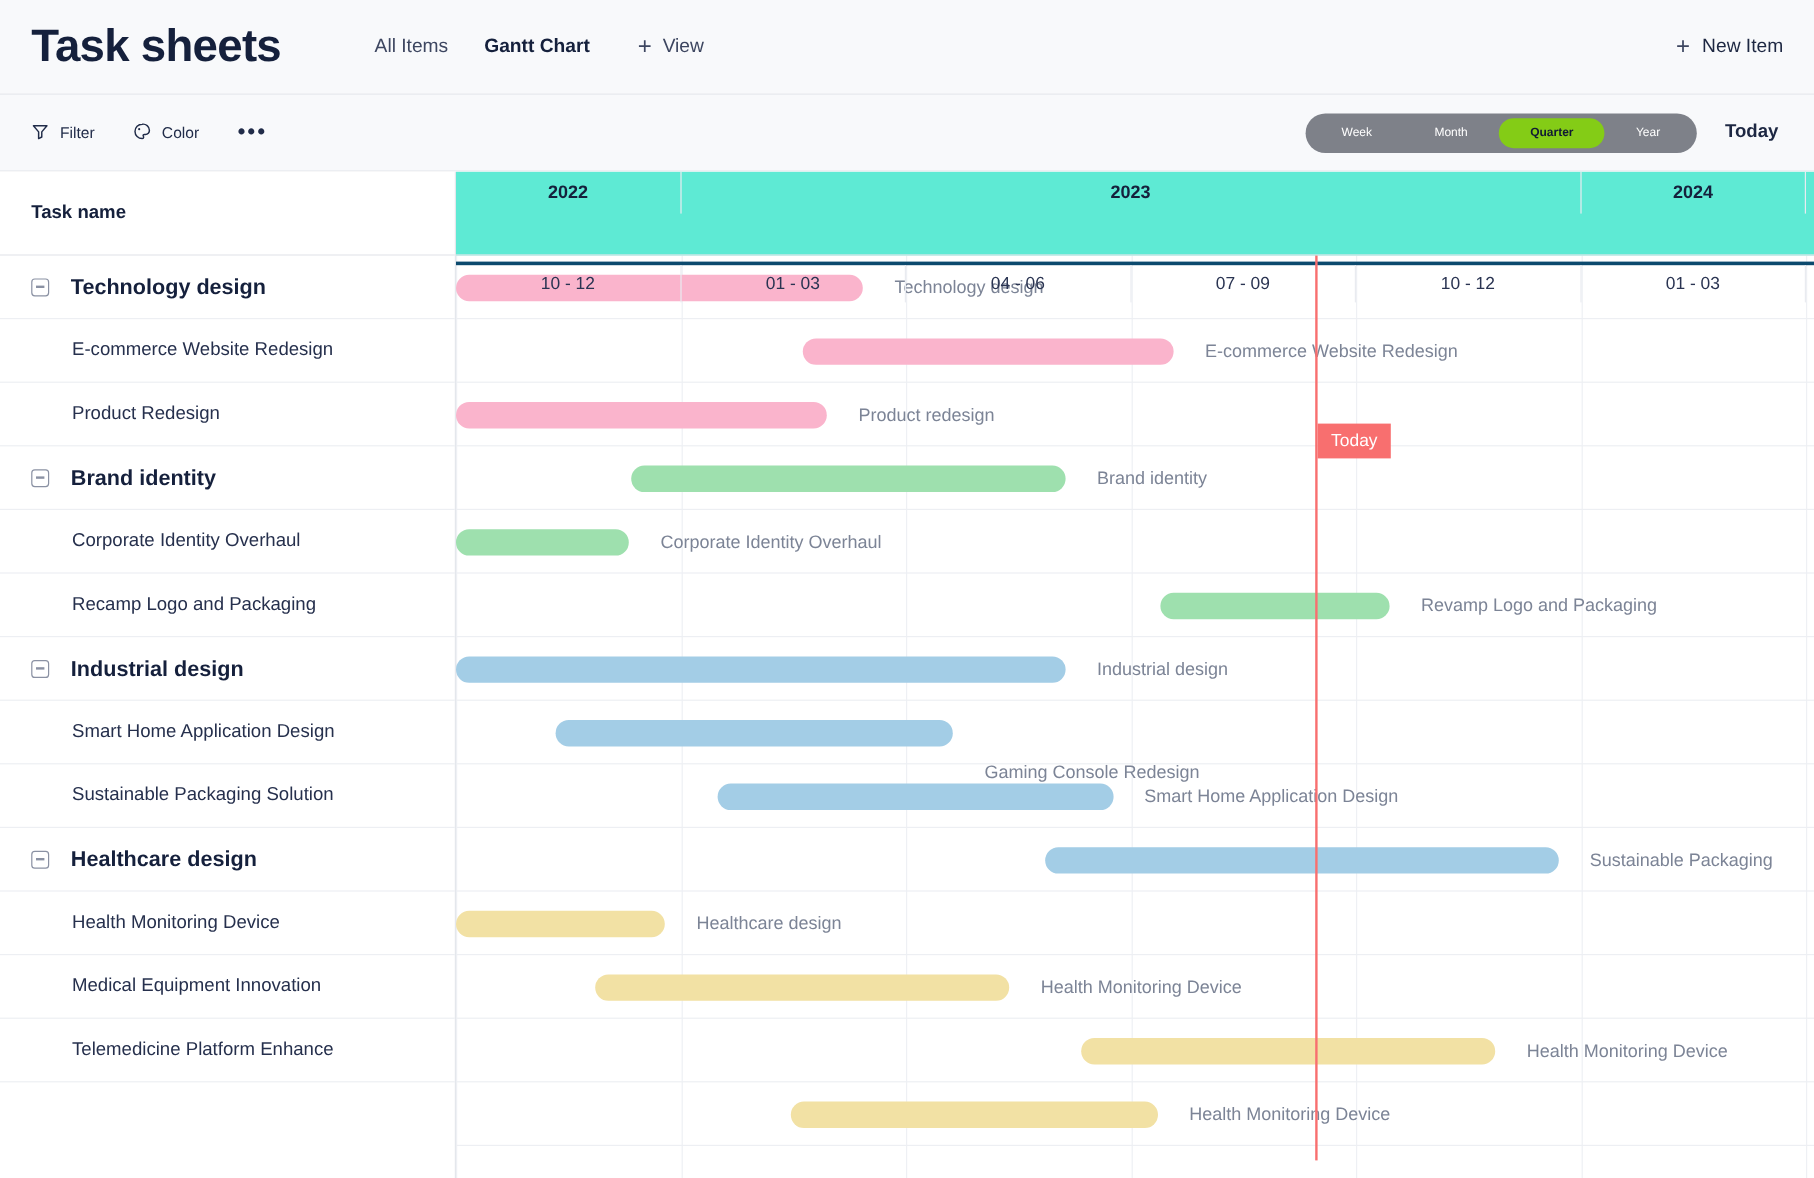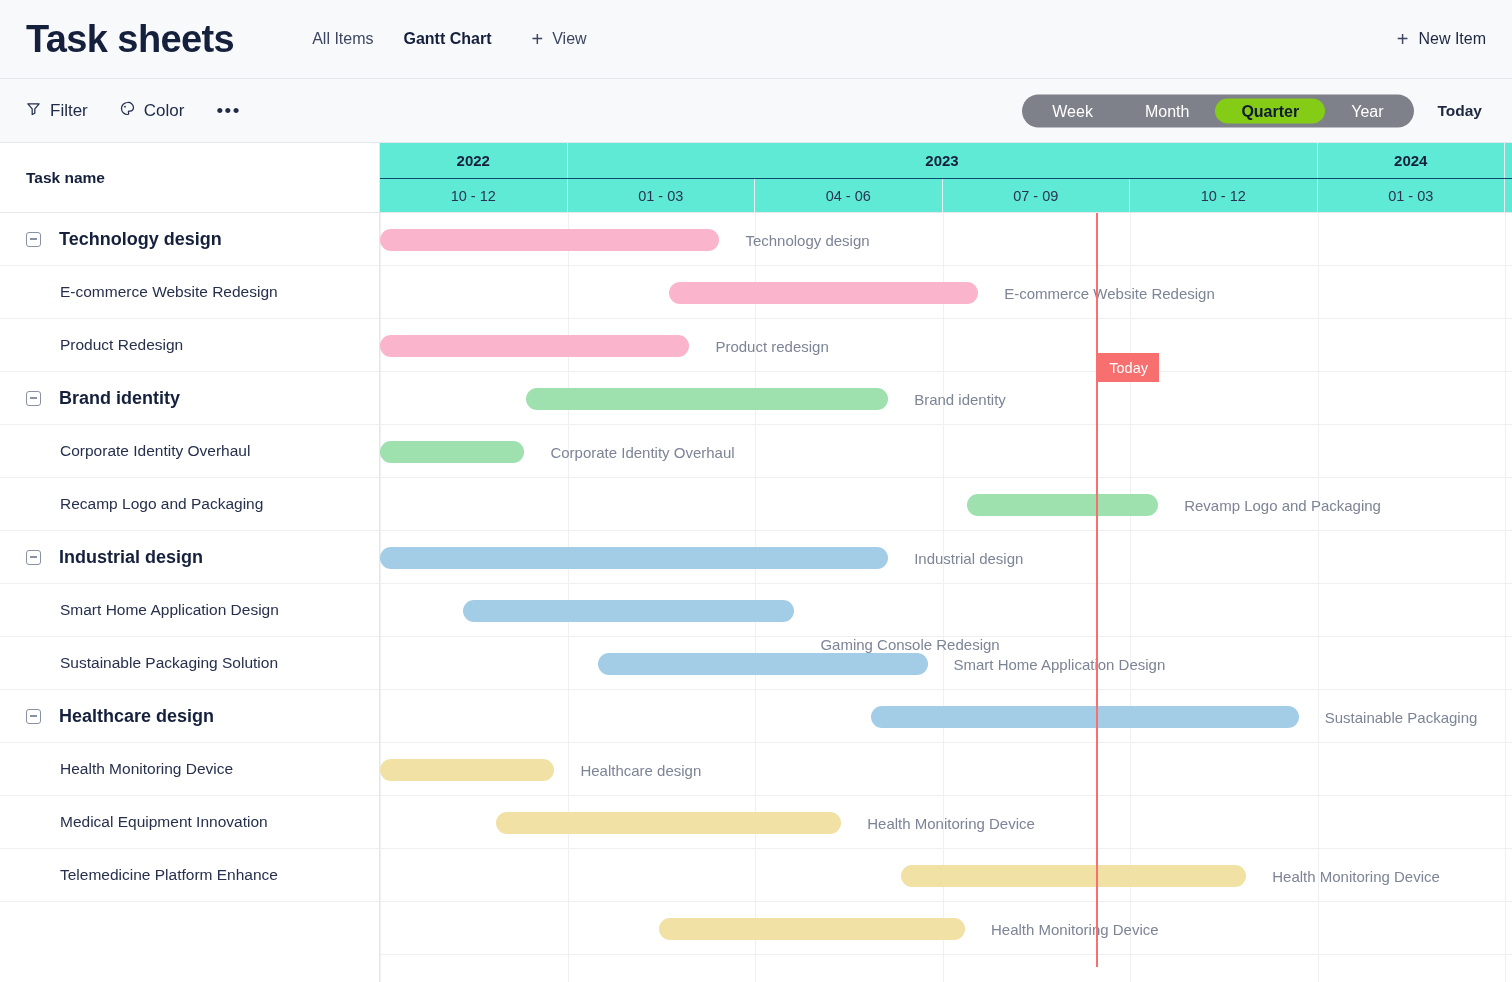--- a/index.html
+++ b/index.html
@@ -57,39 +57,39 @@
     height: 64px;
     display: flex;
     align-items: center;
     padding: 0 26px;
     background: #f8f9fb;
     border-bottom: 1px solid #e4e7ec;
     position: relative;
   }
   .tool-btn {
     display: flex; align-items: center; gap: 9px;
-    font-size: 17px; color: #212c49; cursor: pointer;
+    font-size: 13px; color: #212c49; cursor: pointer;
     margin-right: 32px;
   }
   .dots { letter-spacing: 1.5px; font-size: 19px; color: #212c49; cursor: pointer; line-height: 8px; }
 
   .zoom-wrap {
     position: absolute; right: 26px; top: 50%; transform: translateY(-50%);
     display: flex; align-items: center; gap: 24px;
   }
   .segmented {
     display: flex; align-items: center;
     background: #7e8189;
     border-radius: 999px;
     padding: 4px;
     height: 33px;
   }
   .seg {
     padding: 0 26px; height: 25px; line-height: 25px;
-    font-size: 16px; color: #ffffff; cursor: pointer;
+    font-size: 10px; color: #ffffff; cursor: pointer;
     border-radius: 999px; white-space: nowrap;
   }
   .seg.active { background: #84cc16; color: #111a33; font-weight: 700; }
   .today-btn { font-size: 15.5px; font-weight: 600; color: #1d2742; cursor: pointer; padding-right: 4px; }
 
   
   .grid { position: relative; width: 1512px; height: 839px; overflow: hidden; background:#fff; }
 
   .sidebar-col {
     position: absolute; left: 0; top: 0; width: 380px; height: 839px;
@@ -119,21 +119,21 @@
   .tl-head {
     position: absolute; left: 380px; top: 0; right: 0; height: 70px; z-index: 4;
     background: #5eead4; border-bottom: 1px solid #e4e7ec;
   }
   .yr-row { display: flex; height: 35px; }
   .yr-cell {
     display: flex; align-items: center; justify-content: center;
     font-size: 15px; font-weight: 700; color: #15203c;
     border-right: 1px solid #e9ebf0;
   }
-  .q-row { display: flex; height: 34px; border-top: 1px solid #0c4a6e; }
+  .q-row { display: flex; height: 34px; border-top: 3px solid #0c4a6e; margin-top: 40px; }
   .q-cell {
     width: 187.5px; flex: none;
     display: flex; align-items: center; justify-content: center;
     font-size: 14.5px; color: #2a3452;
     border-right: 1px solid #e9ebf0;
   }
 
   
   .tl-body { position: absolute; left: 380px; top: 70px; right: 0; bottom: 0; }
   .vline { position: absolute; top: 0; bottom: 0; width: 1px; background: #eef0f4; }

